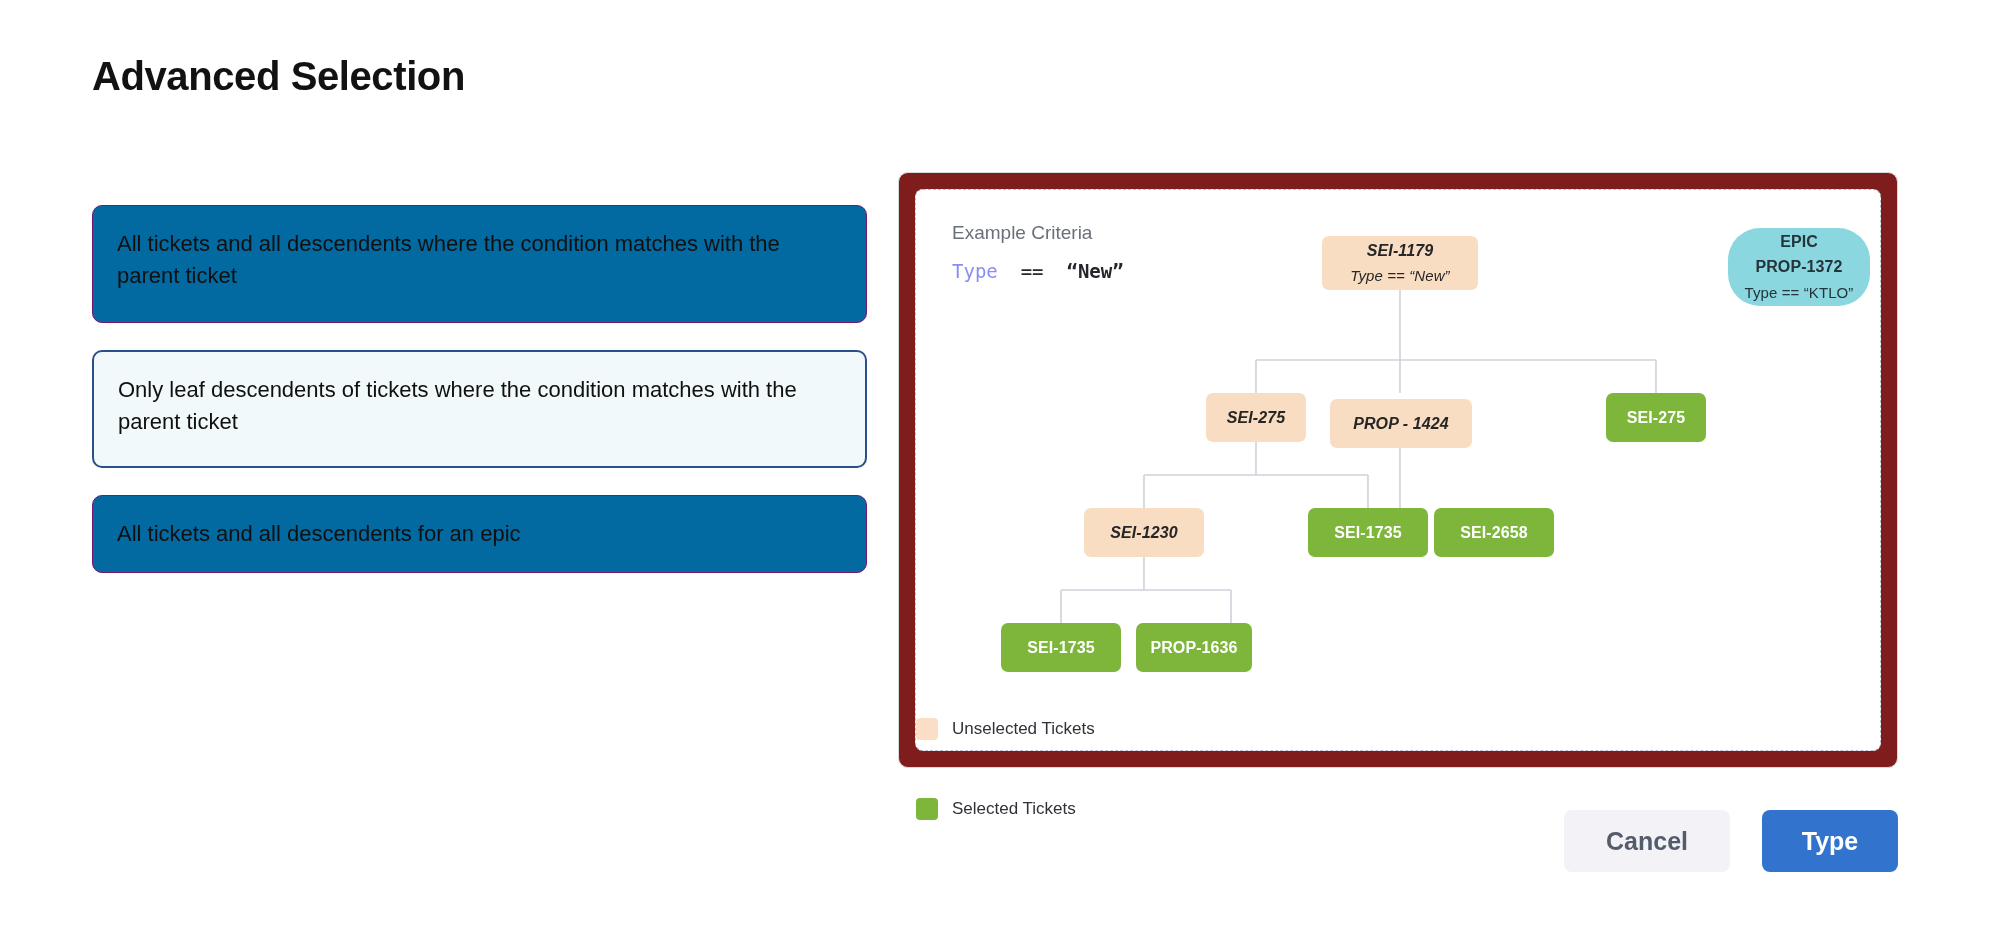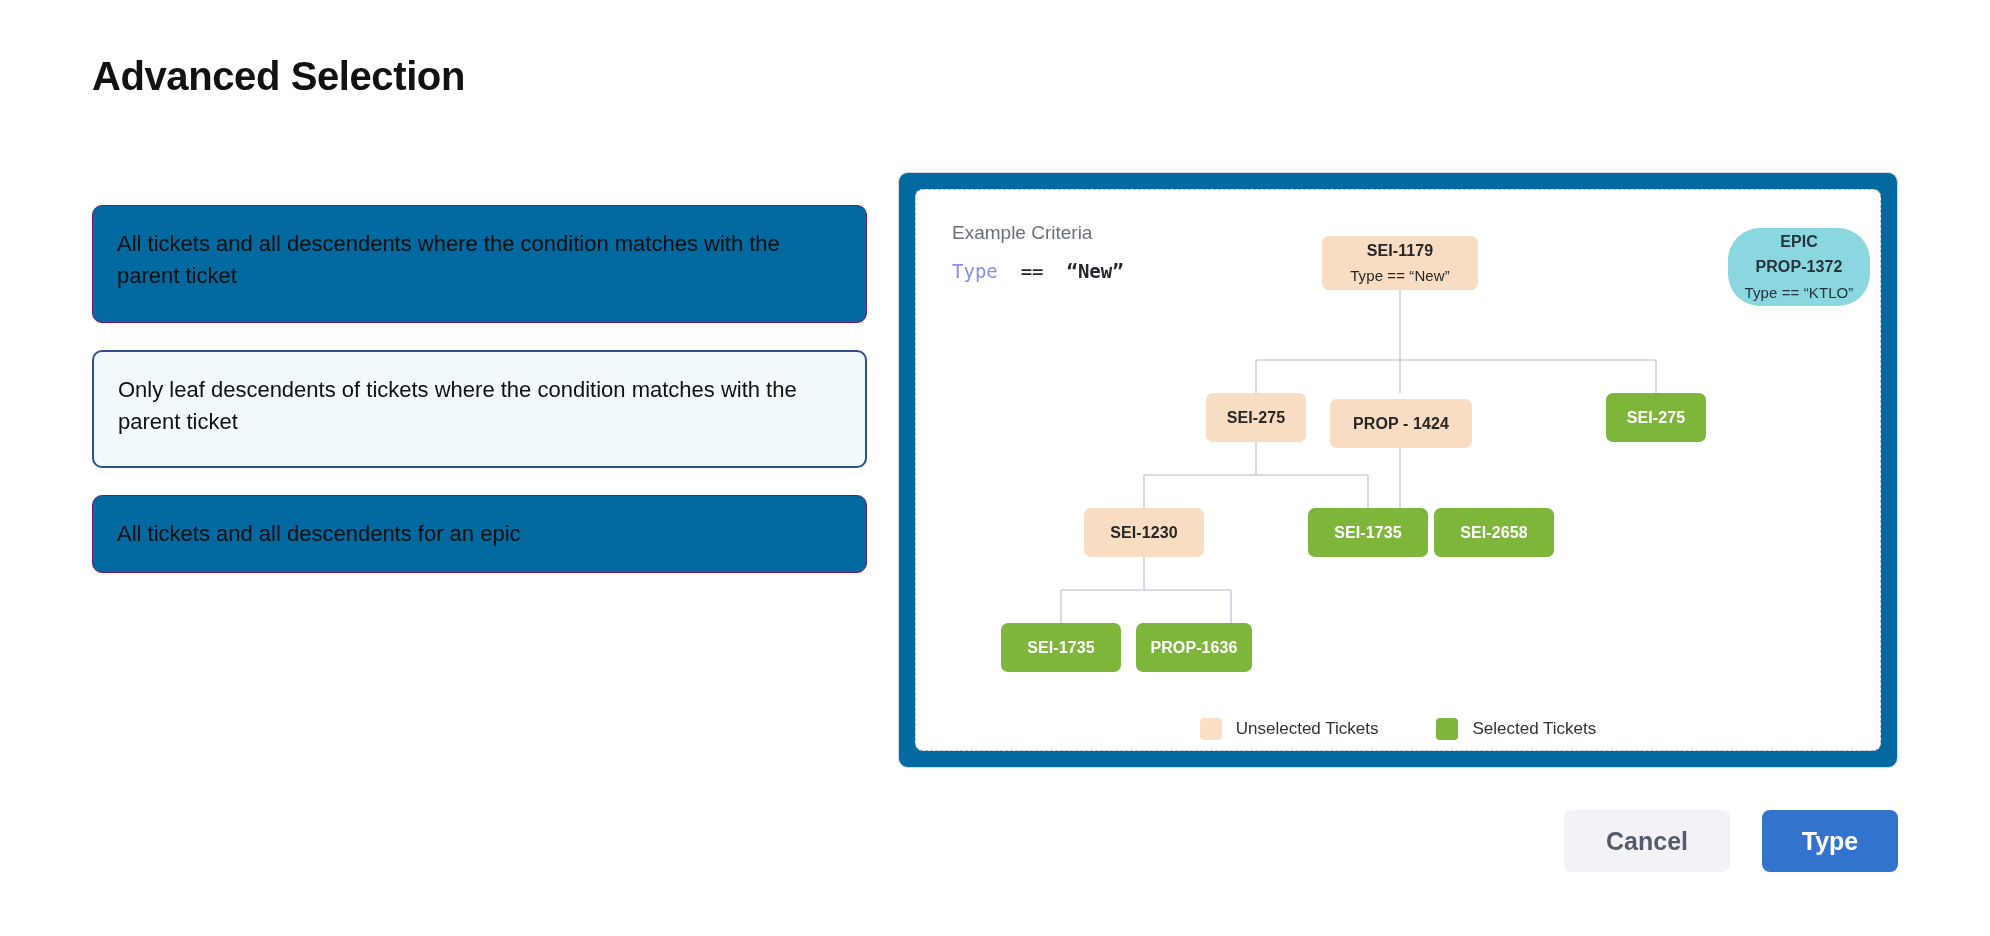--- a/index.html
+++ b/index.html
@@ -57,21 +57,21 @@
   
   .diagram-outer {
     position: absolute;
     left: 898px;
     top: 172px;
     width: 1000px;
     height: 596px;
     box-sizing: border-box;
     border: 1px solid #d6d9e0;
     border-radius: 10px;
-    background: #0369a1;
+    background: #7f1d1d;
   }
   .diagram-inner {
     position: absolute;
     left: 16px;
     top: 16px;
     right: 16px;
     bottom: 16px;
     box-sizing: border-box;
     border: 1px dashed #b9bfcc;
     border-radius: 8px;
@@ -119,38 +119,39 @@
     font-weight: bold;
     letter-spacing: 0.1px;
     text-align: center;
     cursor: pointer;
   }
   .node .sub {
     font-weight: normal;
     font-size: 15px;
     margin-top: 7px;
   }
-  .node.peach { background: #f9ddc3; color: #262626; }
+  .node.peach { background: #f9ddc3; color: #262626; font-style: italic; }
   .node.green { background: #7db63a; color: #ffffff; }
   .node.cyan  { background: #8ad7e0; color: #24343a; }
   .node.cyan .sub2 { margin-top: 7px; font-weight: bold; }
   .node.cyan .sub3 { margin-top: 8px; font-weight: normal; font-size: 15px; text-align: center; }
 
   
   .legend {
     position: absolute;
     left: 0;
     right: 0;
     top: 528px;
     display: flex;
     justify-content: center;
     align-items: flex-start;
     gap: 58px;
     font-size: 17px;
     color: #2f3238;
+    flex-direction: column;
   }
   .legend-item { display: flex; align-items: center; gap: 14px; }
   .swatch { width: 22px; height: 22px; border-radius: 4px; }
   .swatch.peach { background: #fadfc6; }
   .swatch.green { background: #7db63a; }
 
   
   .footer {
     position: absolute;
     right: 92px;

